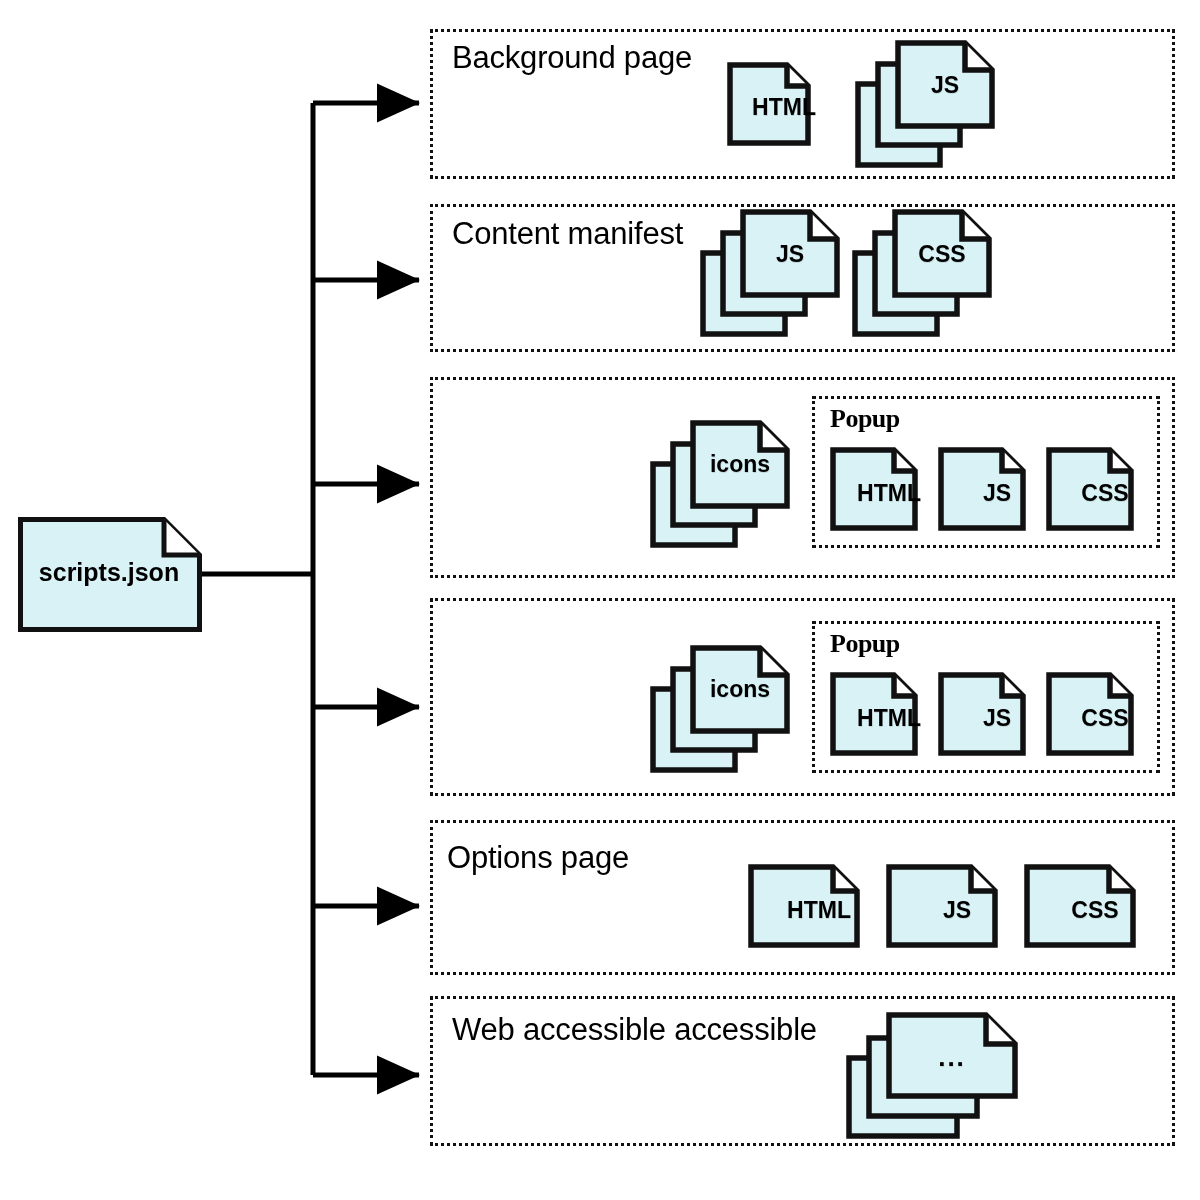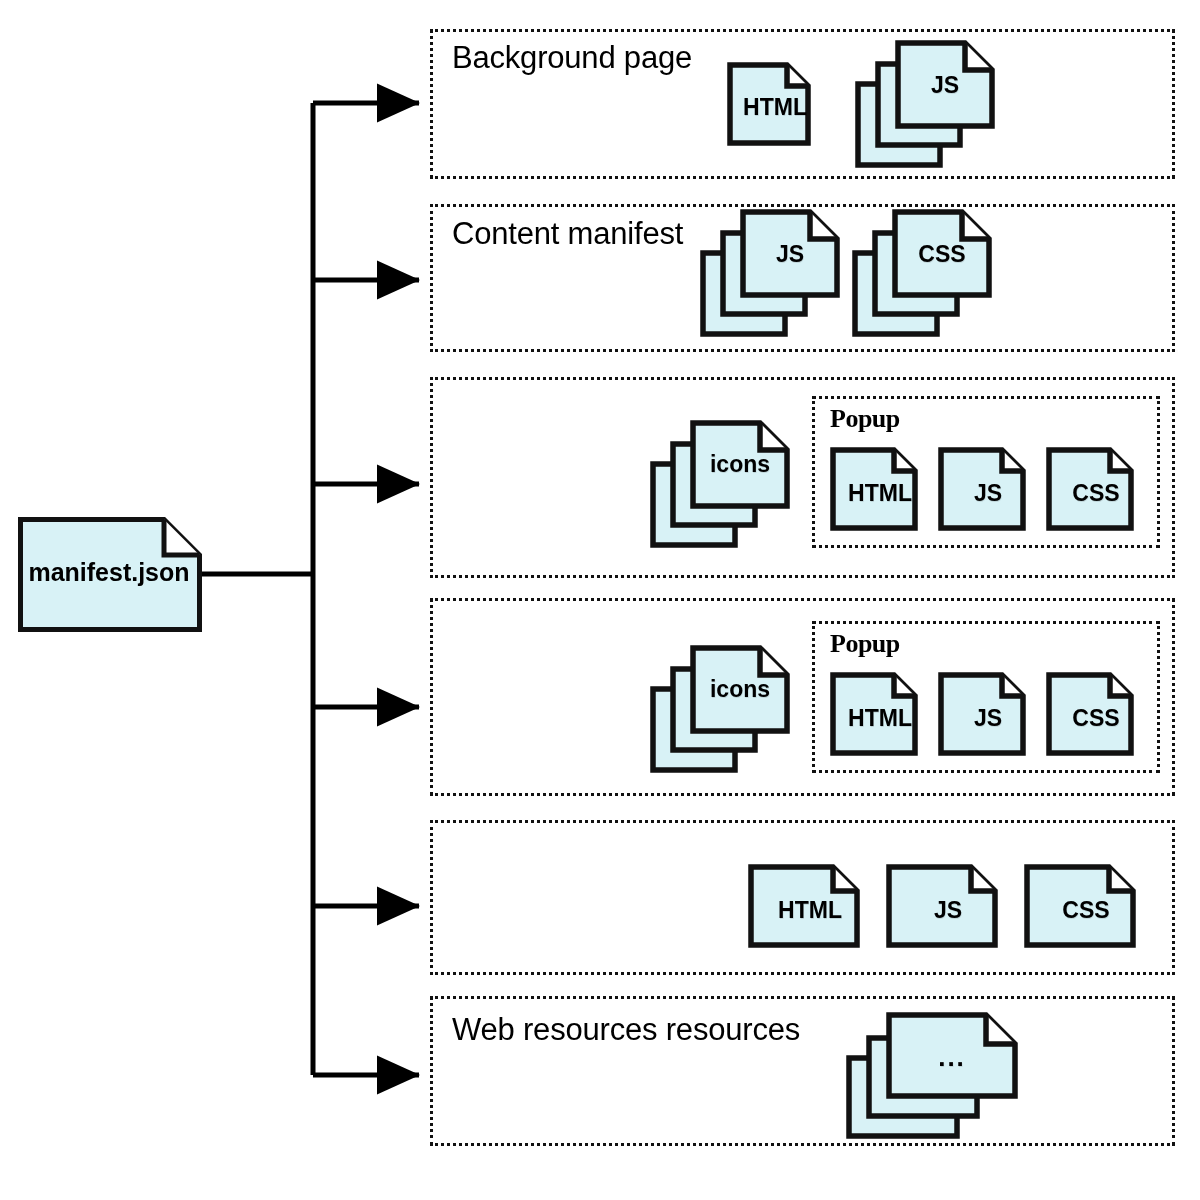--- a/index.html
+++ b/index.html
@@ -54,21 +54,21 @@
     letter-spacing: -0.5px;
   }
 
   
   .doc {
     position: absolute;
   }
   .doc svg { display: block; overflow: visible; }
   .doc-label {
     position: absolute;
-    left: 6px;
+    left: 15px;
     width: 100%;
     text-align: center;
     font-size: 23px;
     font-weight: bold;
     color: #000000;
     font-family: "Liberation Sans", sans-serif;
     pointer-events: none;
     text-shadow: 0.5px 0.5px 0 rgba(0,0,0,0.12);
   }
   .doc-label.dots { font-size: 26px; letter-spacing: 2px; }
@@ -112,21 +112,21 @@
     <path d="M313,906 L419,906" stroke="#000000" stroke-width="5" fill="none" marker-end="url(#arrowhead)"></path>
     <path d="M313,1075 L419,1075" stroke="#000000" stroke-width="5" fill="none" marker-end="url(#arrowhead)"></path>
   </svg>
 
   <div class="doc" style="left:18px; top:517px; width:184px; height:115px;">
     <svg width="184" height="115" viewBox="0 0 184 115" xmlns="http://www.w3.org/2000/svg">
       <path d="M2.5,2.5 L146,2.5 L181.5,38 L181.5,112.5 L2.5,112.5 Z" fill="#d8f2f6" stroke="#111111" stroke-width="5" stroke-linejoin="miter"></path>
       <path d="M146,2.5 L146,38 L181.5,38" fill="#ffffff" stroke="#111111" stroke-width="5" stroke-linejoin="miter"></path>
     </svg>
   </div>
-  <div id="manifest-label">manifest.json</div>
+  <div id="manifest-label">scripts.json</div>
 
   <div class="section" style="left:430px; top:29px; width:745px; height:150px;"></div>
   <div class="section-title" style="left:452px; top:40px;">Background page</div>
 
   <div class="doc" style="left:727px; top:62px; width:84px; height:84px;">
     <svg width="84" height="84" viewBox="0 0 84 84" xmlns="http://www.w3.org/2000/svg">
       <path d="M3,3 L60,3 L81,24 L81,81 L3,81 Z" fill="#d8f2f6" stroke="#111111" stroke-width="5.5" stroke-linejoin="miter"></path>
       <path d="M60,3 L60,24 L81,24" fill="#ffffff" stroke="#111111" stroke-width="5.5" stroke-linejoin="miter"></path>
     </svg>
     <div class="doc-label" style="top:32px;">HTML</div>
@@ -237,20 +237,21 @@
 
   <div class="doc" style="left:1046px; top:672px; width:88px; height:84px;">
     <svg width="88" height="84" viewBox="0 0 88 84" xmlns="http://www.w3.org/2000/svg">
       <path d="M3,3 L64,3 L85,24 L85,81 L3,81 Z" fill="#d8f2f6" stroke="#111111" stroke-width="5.5" stroke-linejoin="miter"></path>
       <path d="M64,3 L64,24 L85,24" fill="#ffffff" stroke="#111111" stroke-width="5.5" stroke-linejoin="miter"></path>
     </svg>
     <div class="doc-label" style="top:33px;">CSS</div>
   </div>
 
   <div class="section" style="left:430px; top:820px; width:745px; height:155px;"></div>
+  <div class="section-title" style="left:447px; top:840px;">Options page</div>
 
   <div class="doc" style="left:748px; top:864px; width:112px; height:84px;">
     <svg width="112" height="84" viewBox="0 0 112 84" xmlns="http://www.w3.org/2000/svg">
       <path d="M3,3 L85,3 L109,27 L109,81 L3,81 Z" fill="#d8f2f6" stroke="#111111" stroke-width="5.5" stroke-linejoin="miter"></path>
       <path d="M85,3 L85,27 L109,27" fill="#ffffff" stroke="#111111" stroke-width="5.5" stroke-linejoin="miter"></path>
     </svg>
     <div class="doc-label" style="top:33px;">HTML</div>
   </div>
 
   <div class="doc" style="left:886px; top:864px; width:112px; height:84px;">
@@ -263,21 +264,21 @@
 
   <div class="doc" style="left:1024px; top:864px; width:112px; height:84px;">
     <svg width="112" height="84" viewBox="0 0 112 84" xmlns="http://www.w3.org/2000/svg">
       <path d="M3,3 L85,3 L109,27 L109,81 L3,81 Z" fill="#d8f2f6" stroke="#111111" stroke-width="5.5" stroke-linejoin="miter"></path>
       <path d="M85,3 L85,27 L109,27" fill="#ffffff" stroke="#111111" stroke-width="5.5" stroke-linejoin="miter"></path>
     </svg>
     <div class="doc-label" style="top:33px;">CSS</div>
   </div>
 
   <div class="section" style="left:430px; top:996px; width:745px; height:150px;"></div>
-  <div class="section-title" style="left:452px; top:1012px;">Web resources resources</div>
+  <div class="section-title" style="left:452px; top:1012px;">Web accessible accessible</div>
 
   <div class="doc" style="left:846px; top:1012px; width:172px; height:128px;">
     <svg width="172" height="128" viewBox="0 0 172 128" xmlns="http://www.w3.org/2000/svg">
       <rect x="3" y="46" width="108" height="78" fill="#d8f2f6" stroke="#111111" stroke-width="5.5"></rect>
       <rect x="23" y="26" width="108" height="78" fill="#d8f2f6" stroke="#111111" stroke-width="5.5"></rect>
       <path d="M43,3 L140,3 L169,32 L169,84 L43,84 Z" fill="#d8f2f6" stroke="#111111" stroke-width="5.5" stroke-linejoin="miter"></path>
       <path d="M140,3 L140,32 L169,32" fill="#ffffff" stroke="#111111" stroke-width="5.5" stroke-linejoin="miter"></path>
     </svg>
     <div class="doc-label dots" style="top:30px; left:43px; width:126px;">...</div>
   </div>

